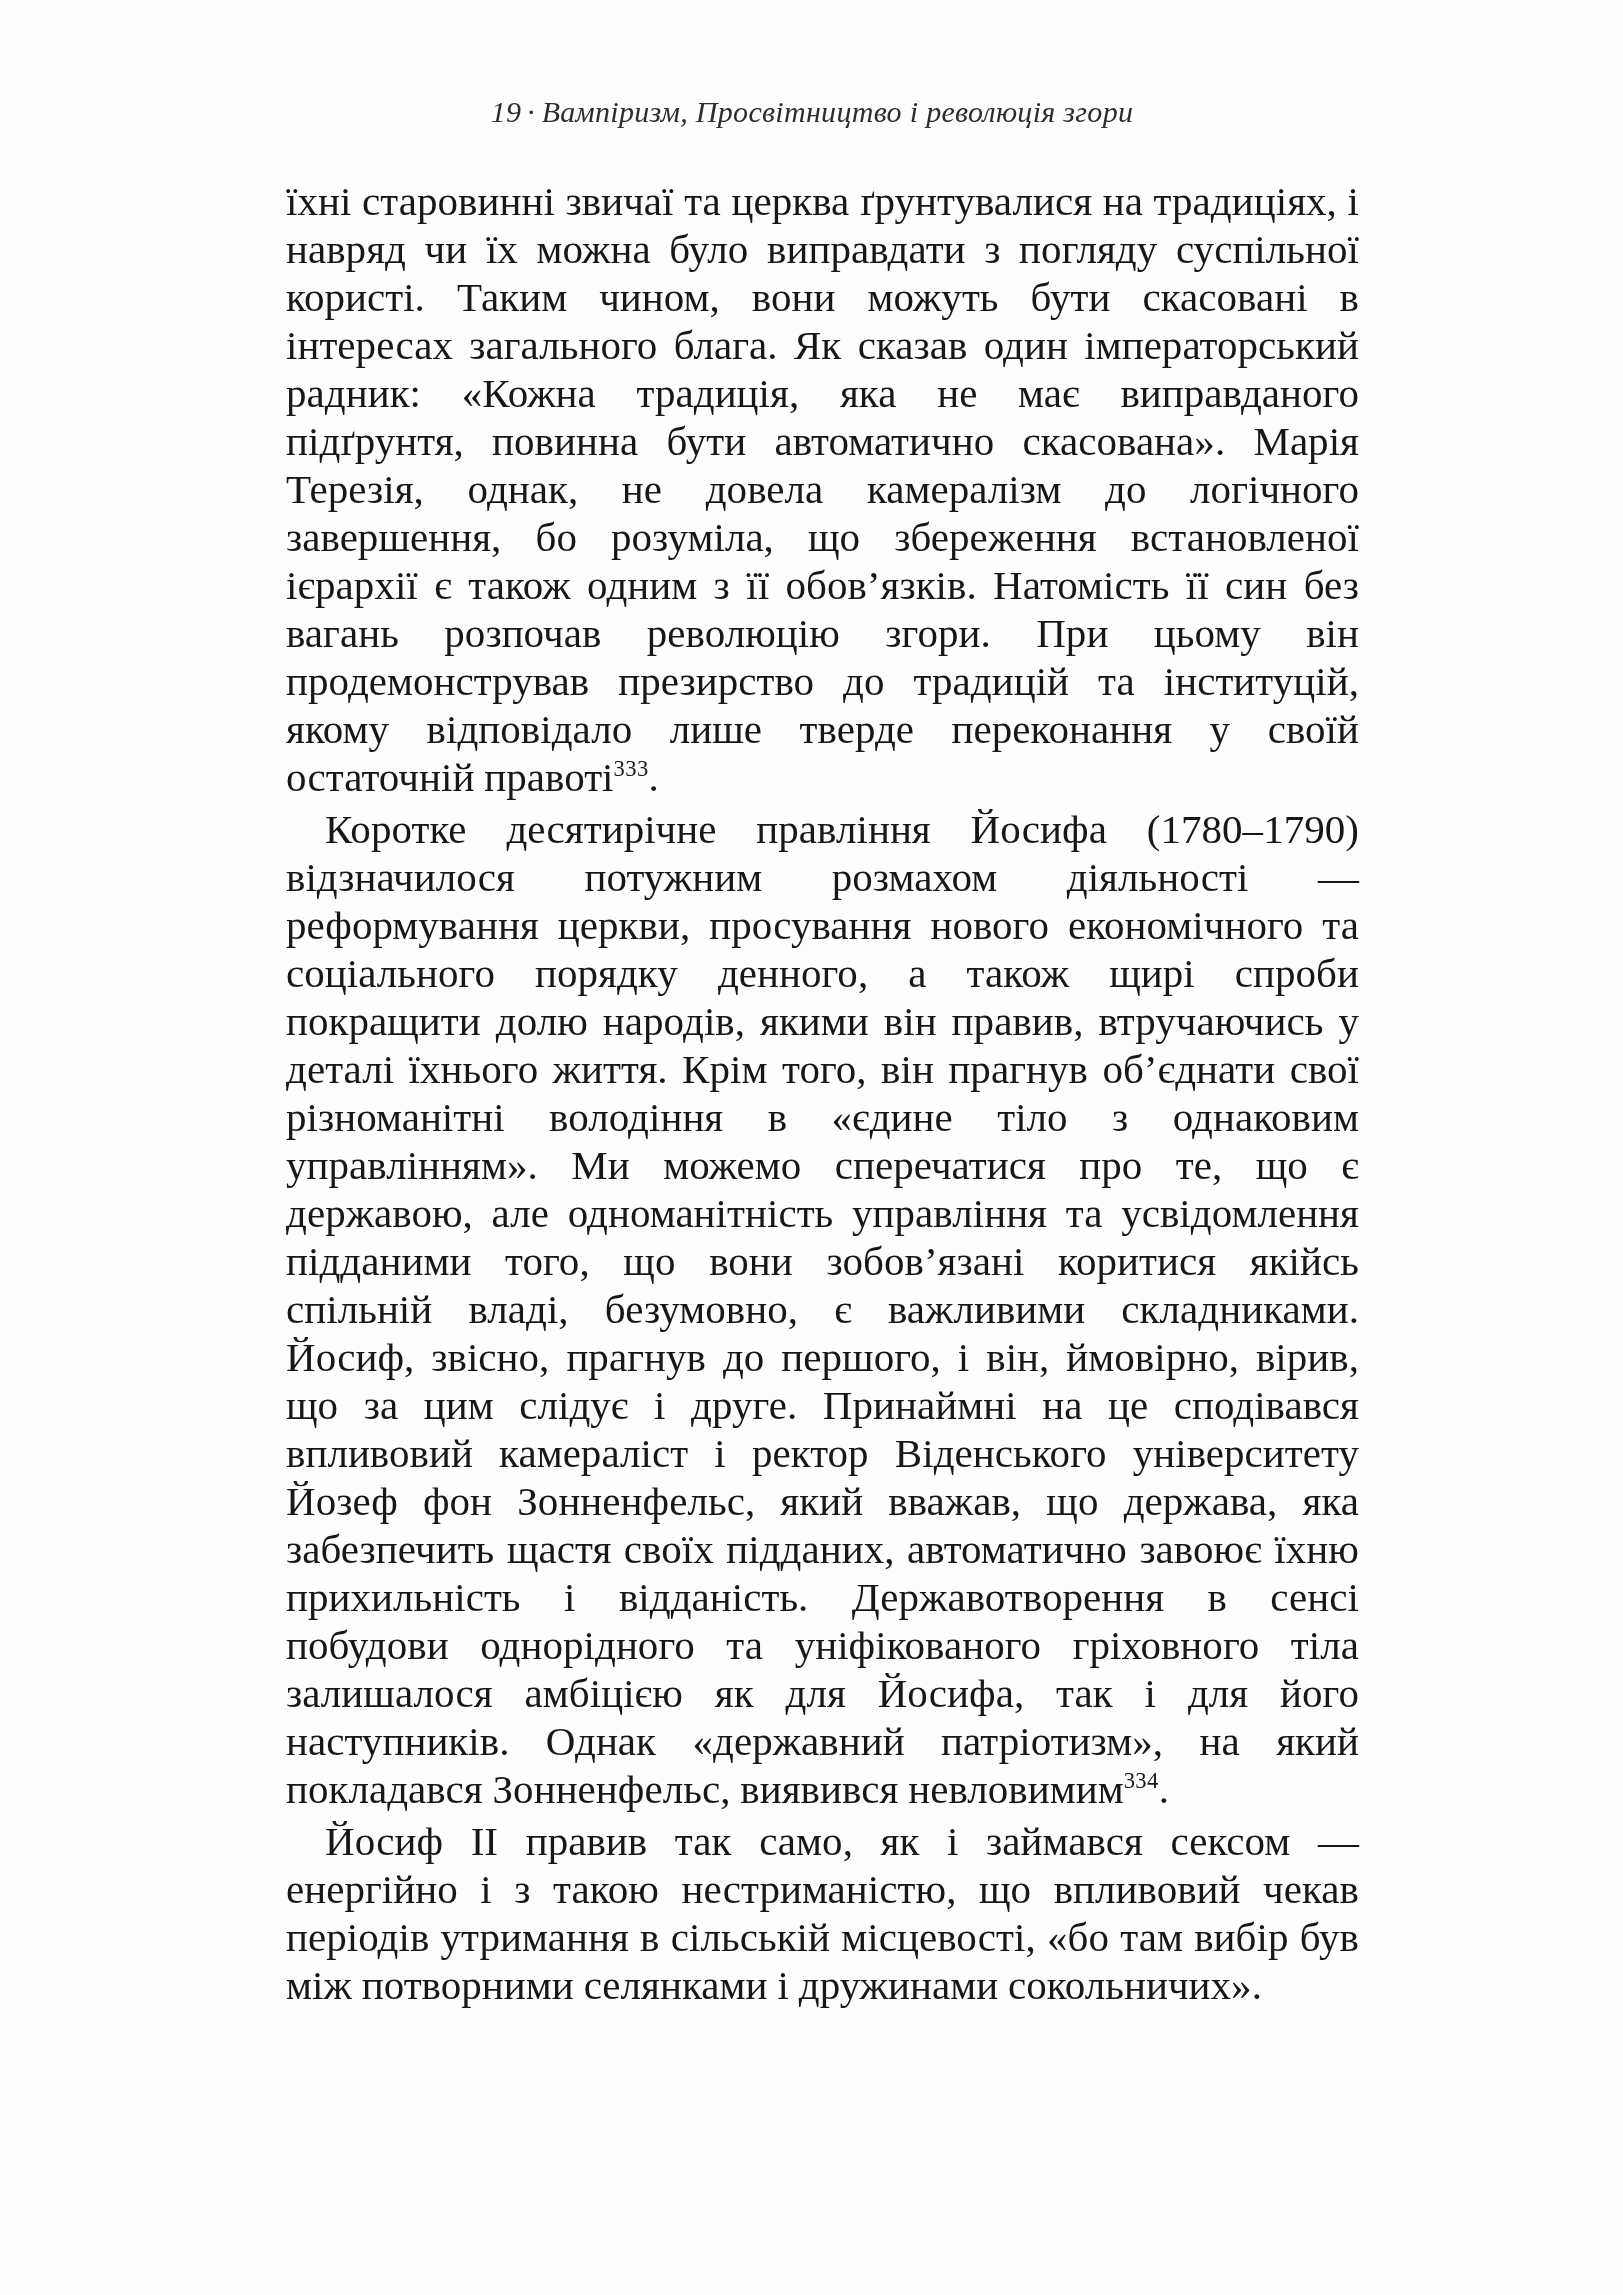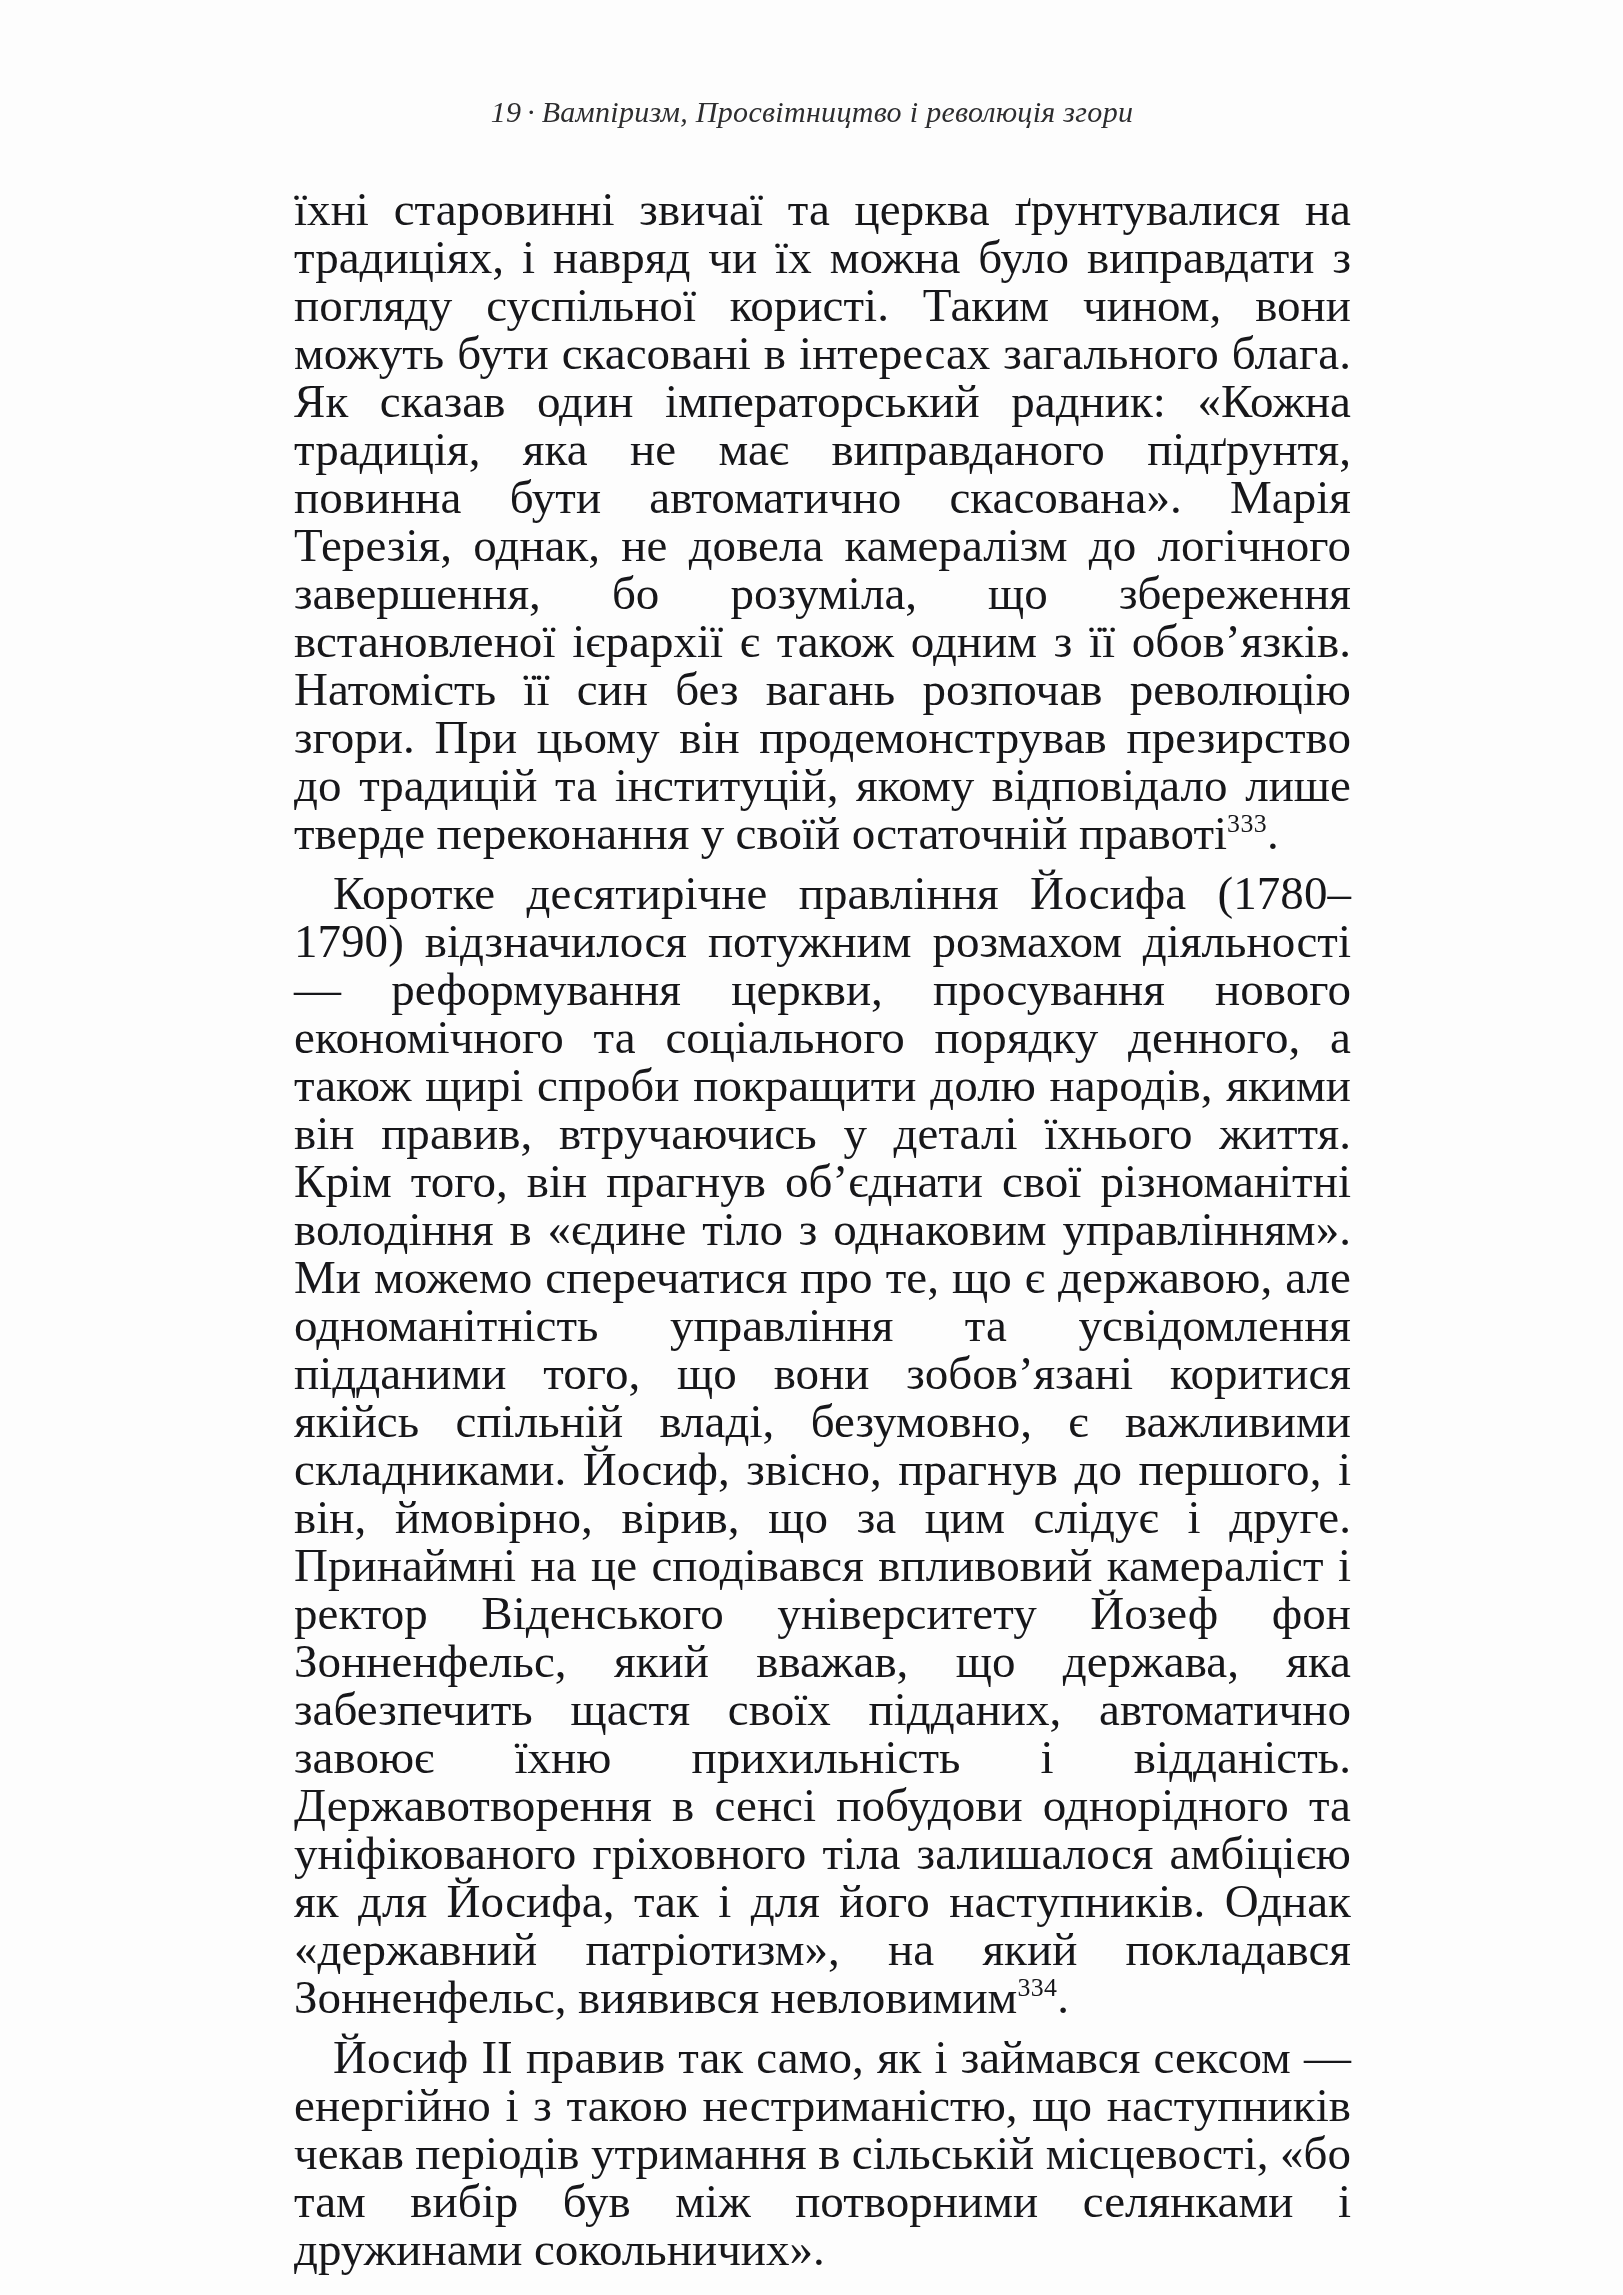--- a/index.html
+++ b/index.html
@@ -43,23 +43,23 @@
 
   
   .textblock {
     position: absolute;
     top: 173px;
     left: 282px;
     width: 1081px;
   }
 
   p.para {
-    margin: 12px;
+    margin: 4px;
     font-family: "Liberation Serif", "DejaVu Serif", serif;
-    font-size: 47px;
+    font-size: 41px;
     line-height: 48px;
     color: #17171a;
     text-align: justify;
     text-justify: inter-word;
     word-spacing: -0.4px;
     letter-spacing: 0.04px;
     hyphens: manual;
     -webkit-hyphens: manual;
   }
 
@@ -103,19 +103,19 @@
   <div class="running-head">
     <span class="rh-num">19</span><span class="rh-sep">·</span><span class="rh-title">Вампіризм, Просвітництво і революція згори</span>
   </div>
 
   <div class="textblock">
 
     <p class="para"><span>їхні старовинні звичаї та церква ґрунтувалися на традиціях, і навряд чи їх можна було виправдати з погляду суспільної користі. Таким чином, вони можуть бути скасовані в інтересах загального блага. Як сказав один імператорський радник: «Кожна традиція, яка не має виправданого підґрунтя, повинна бути автоматично скасована». Марія Терезія, однак, не довела камералізм до логічного завершення, бо розуміла, що збереження встановленої ієрархії є також одним з її обов’язків. Натомість її син без вагань розпочав революцію згори. При цьому він продемонстрував презирство до традицій та інституцій, якому відповідало лише тверде переконання у своїй остаточній правоті</span><sup class="fn">333</sup><span>.</span></p>
 
     <p class="para"><span>Коротке десятирічне правління Йосифа (1780–1790) відзначилося потужним розмахом діяльності — реформування церкви, просування нового економічного та соціального порядку денного, а також щирі спроби покращити долю народів, якими він правив, втручаючись у деталі їхнього життя. Крім того, він прагнув об’єднати свої різноманітні володіння в «єдине тіло з однаковим управлінням». Ми можемо сперечатися про те, що є державою, але одноманітність управління та усвідомлення підданими того, що вони зобов’язані коритися якійсь спільній владі, безумовно, є важливими складниками. Йосиф, звісно, прагнув до першого, і він, ймовірно, вірив, що за цим слідує і друге. Принаймні на це сподівався впливовий камераліст і ректор Віденського університету Йозеф фон Зонненфельс, який вважав, що держава, яка забезпечить щастя своїх підданих, автоматично завоює їхню прихильність і відданість. Державотворення в сенсі побудови однорідного та уніфікованого гріховного тіла залишалося амбіцією як для Йосифа, так і для його наступників. Однак «державний патріотизм», на який покладався Зонненфельс, виявився невловимим</span><sup class="fn">334</sup><span>.</span></p>
 
-    <p class="para"><span>Йосиф II правив так само, як і займався сексом — енергійно і з такою нестриманістю, що наступників чекав періодів утримання в сільській місцевості, «бо там вибір був між потворними селянками і дружинами сокольничих».</span></p>
+    <p class="para"><span>Йосиф II правив так само, як і займався сексом — енергійно і з такою нестриманістю, що впливовий чекав періодів утримання в сільській місцевості, «бо там вибір був між потворними селянками і дружинами сокольничих».</span></p>
 
   </div>
 
 
 </div>
 
 
 </body></html>

